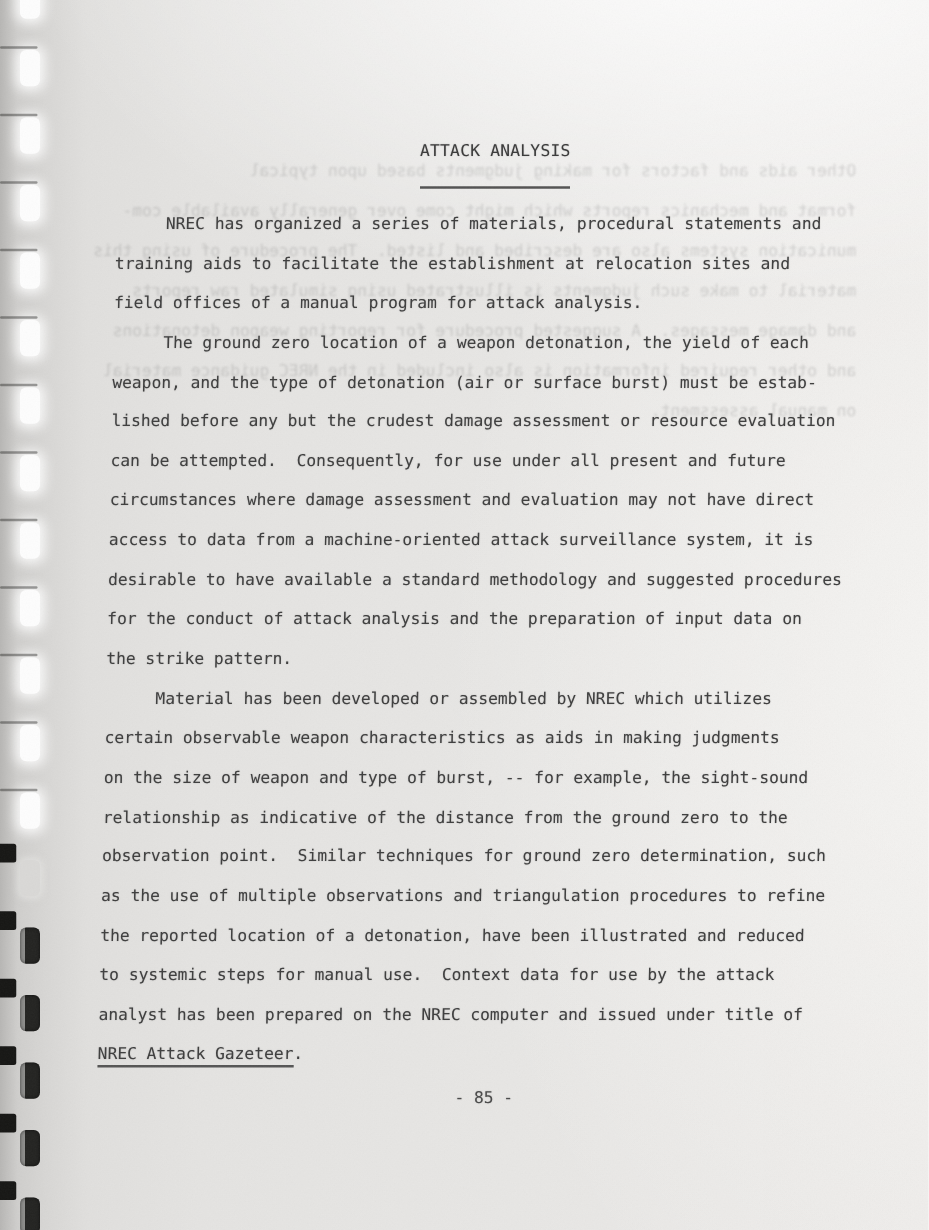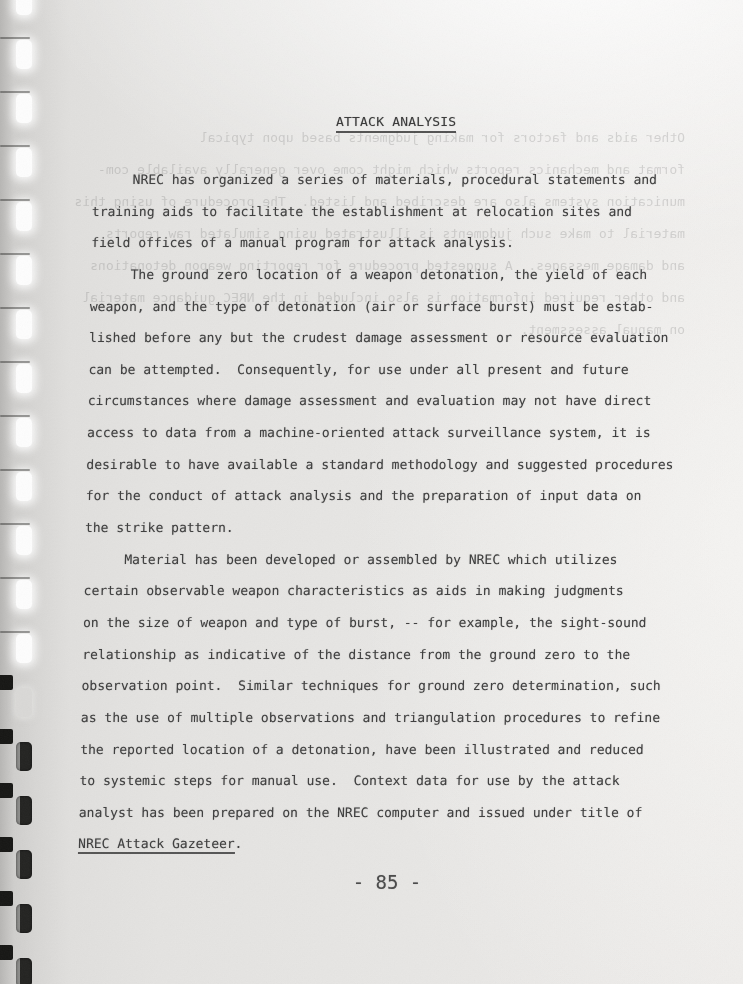--- a/index.html
+++ b/index.html
@@ -35,26 +35,26 @@
     position:absolute;left:93px;top:164px;width:600px;
     transform:skewX(-1.25deg);transform-origin:0 0;
     color:#3e3e3e;text-shadow:0 0 1px rgba(62,62,62,0.38);
   }
   .line{height:31.65px;line-height:31.65px;font-size:13px;white-space:pre;}
   .line.indent{text-indent:40px;}
   .heading{
     position:absolute;left:336px;top:114px;
     font-size:13px;letter-spacing:0.2px;color:#3a3a3a;
     text-shadow:0 0 1px rgba(58,58,58,0.4);
-    border-bottom:2px solid rgba(55,55,55,0.85);padding-bottom:2px;white-space:pre;
+    border-bottom:2px solid rgba(55,55,55,0.85);padding-bottom:20px;white-space:pre;
   }
   .underlined{border-bottom:2px solid rgba(60,60,60,0.85);padding-bottom:1px;}
   .pagenum{
     position:absolute;left:93px;top:871px;width:588px;text-align:center;
-    font-size:19px;color:#4a4a4a;text-shadow:0 0 1px rgba(70,70,70,0.35);white-space:pre;
+    font-size:13px;color:#4a4a4a;text-shadow:0 0 1px rgba(70,70,70,0.35);white-space:pre;
   }
   .grain{position:absolute;inset:0;opacity:0.045;pointer-events:none;}
 </style>
 </head>
 <body>
 
 <div class="page">
 
   <div>
     <div class="bleed-line" style="top:130px">Other aids and factors for making judgments based upon typical</div>

